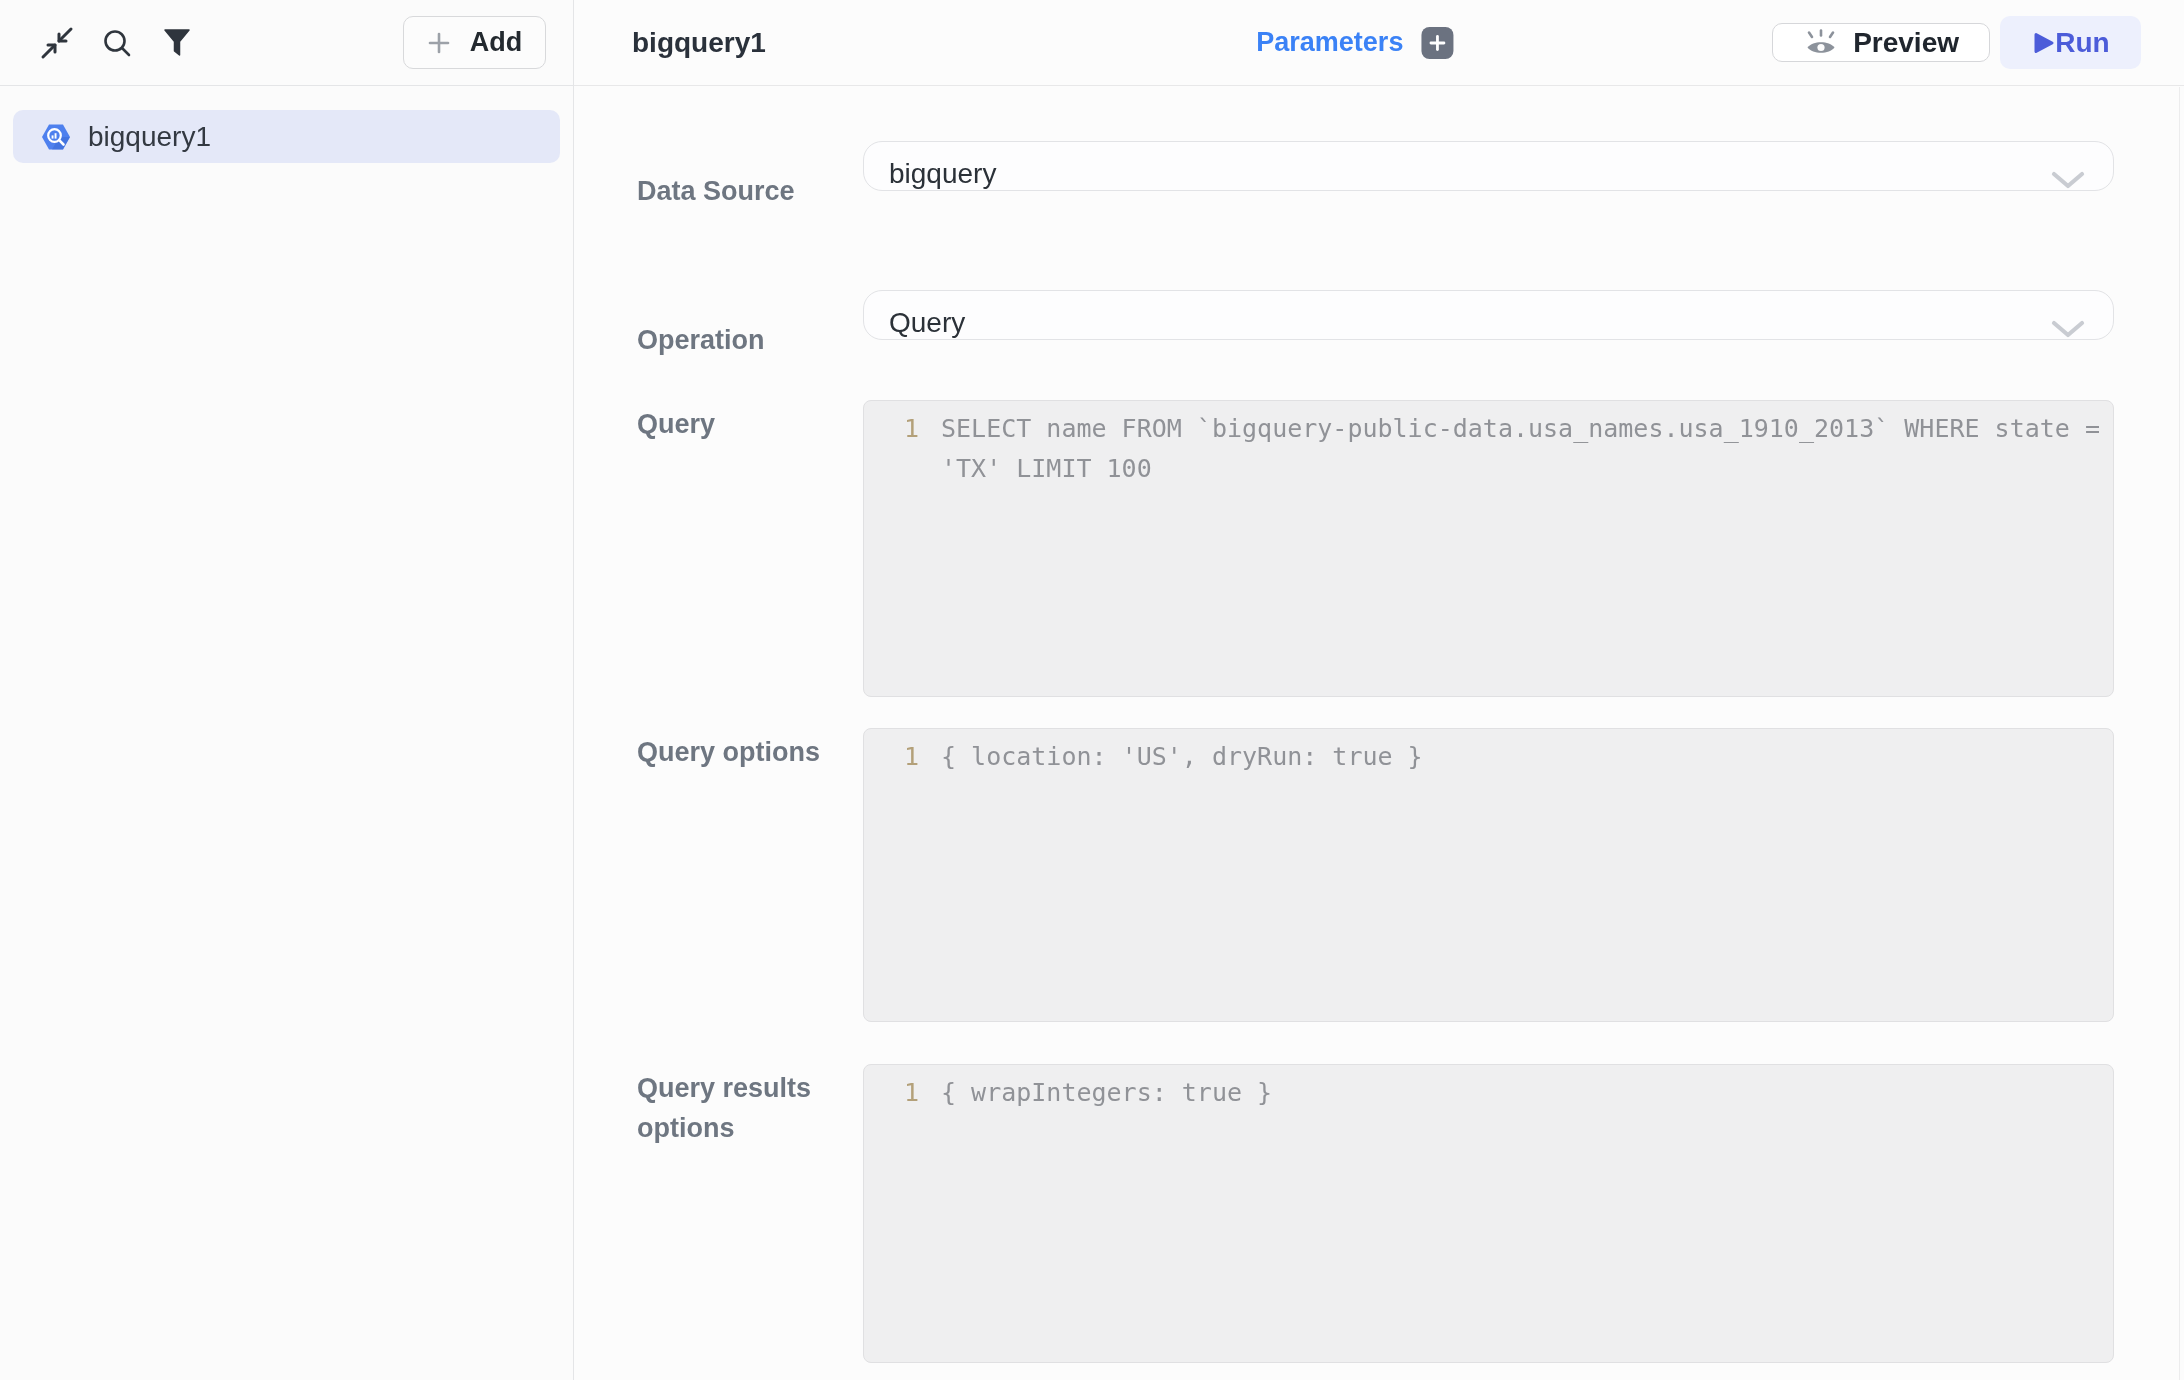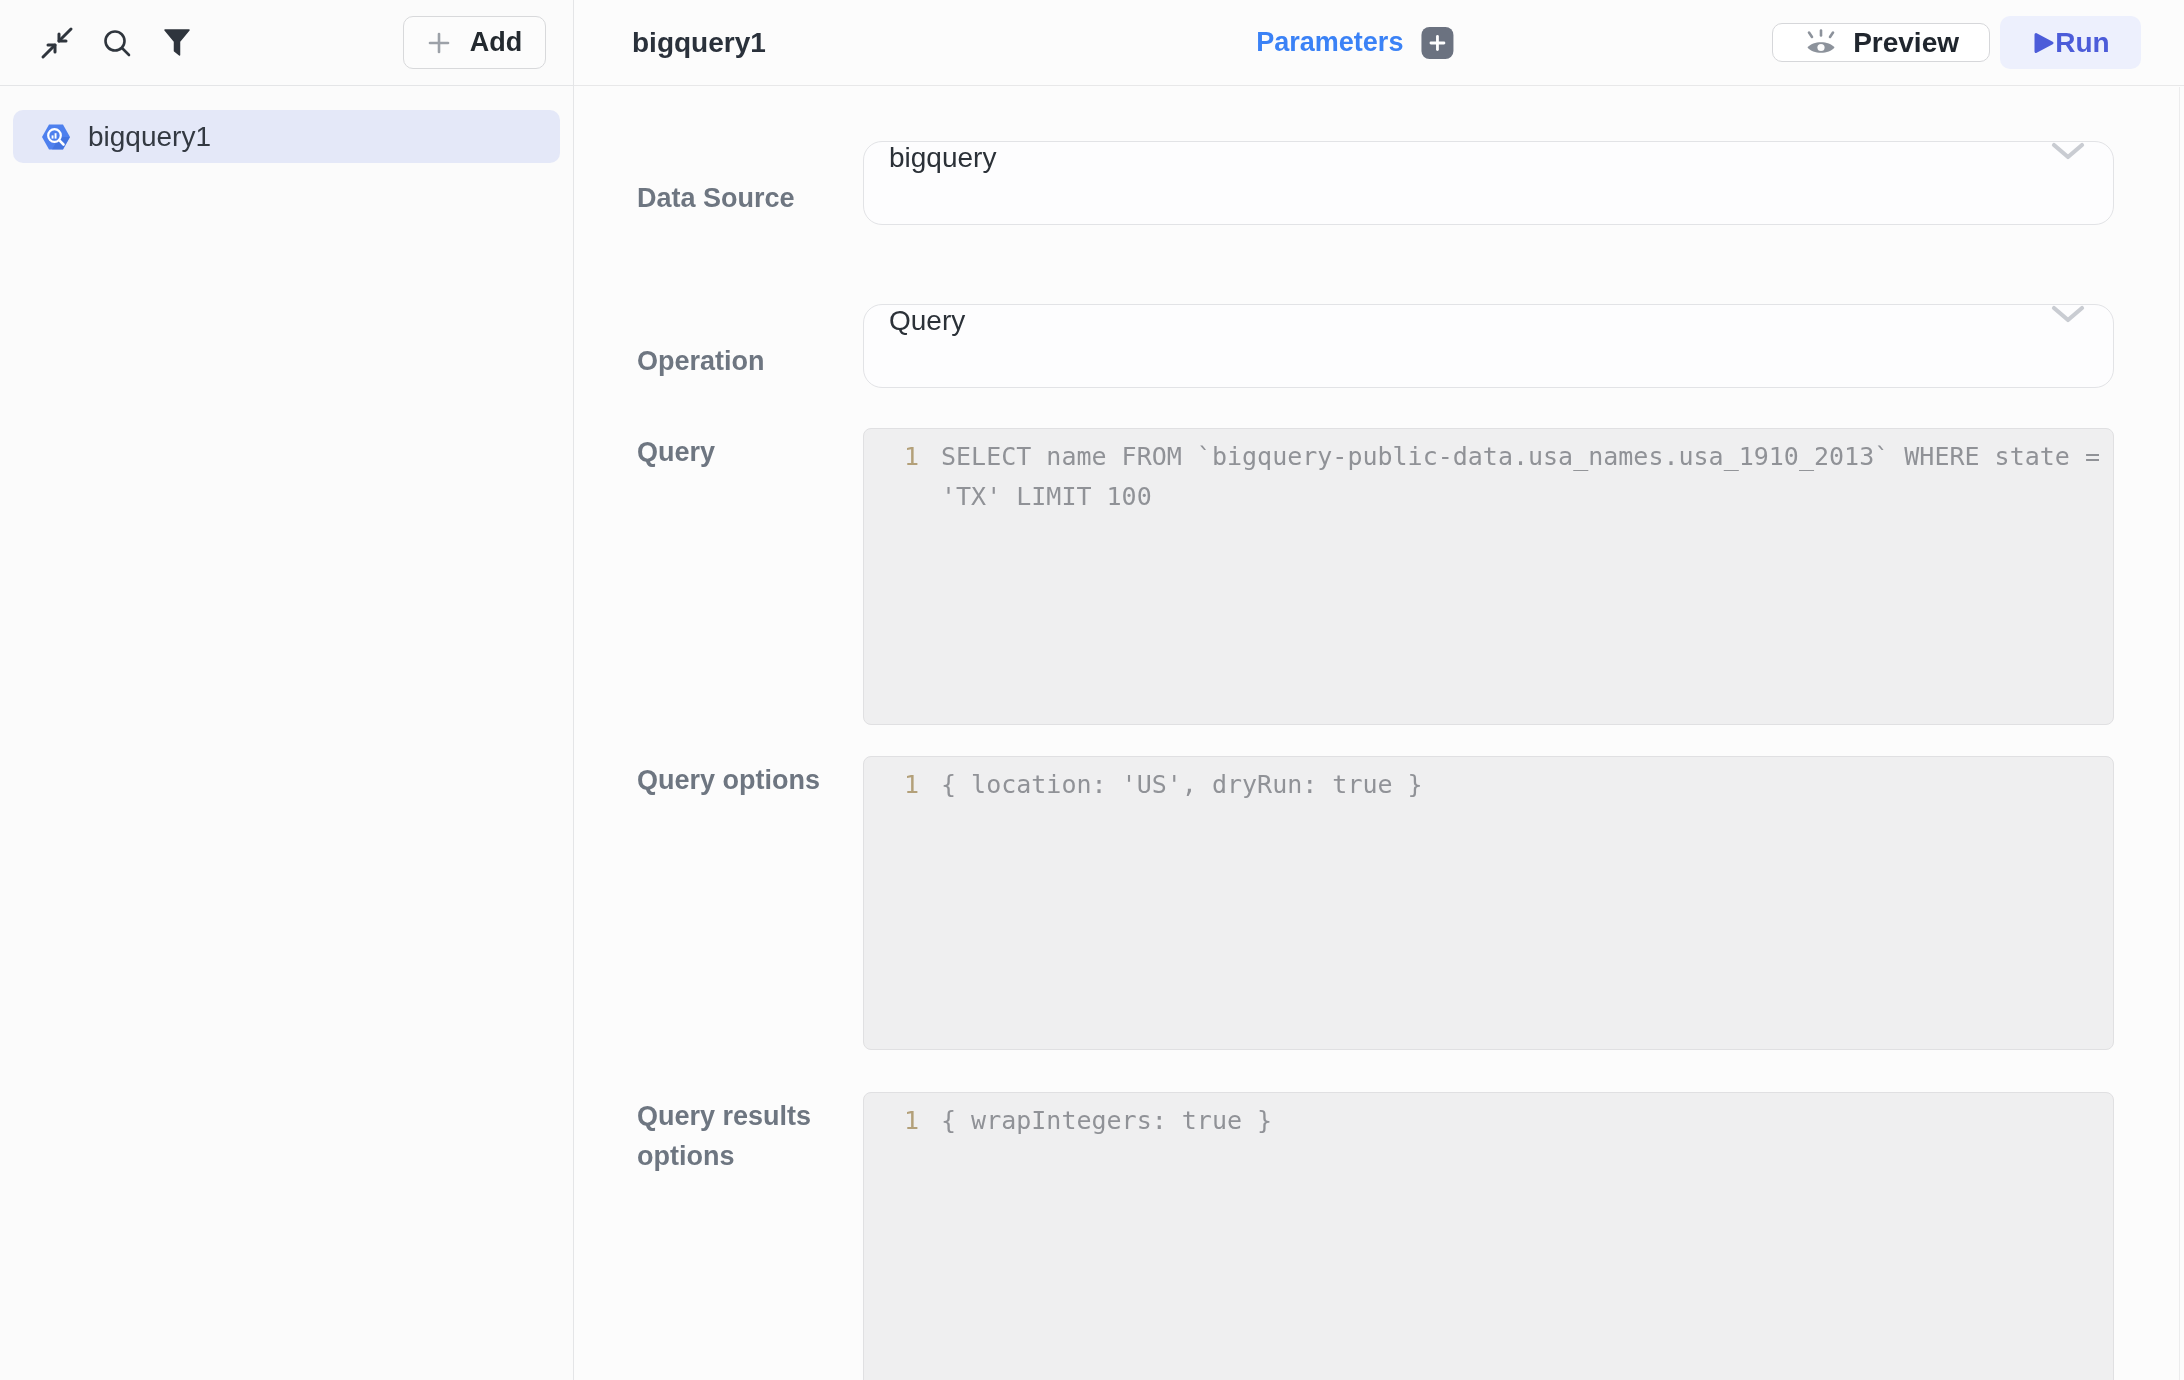--- a/index.html
+++ b/index.html
@@ -99,24 +99,24 @@
   .row-query      { margin-top:40px; }
   .row-queryopts  { margin-top:31px; }
   .row-resultopts { margin-top:42px; }
   .field-label {
     font-size:27px; font-weight:600; color:#6E7681;
     line-height:40px; padding-right:30px;
   }
   .center-label { align-self:center;margin-top:30px; }
   .top-label { padding-top:4px; }
   .select-box {
-    height:84px;
+    height:50px;
     background:#FDFDFE;
     border:1px solid #E2E3E6; border-radius:19px;
-    display:flex; align-items:flex-start;
+    display:flex; align-items:flex-end;
     padding:0 28px 0 25px;
     cursor:pointer;
   }
   .select-value { font-size:28px; color:#2B3138; flex:1; }
   .code-editor {
     background:#EFEFF0;
     border:1px solid #E0E0E2; border-radius:8px;
     padding:8px 2px 8px 0;
     cursor:text;
     overflow:hidden;

